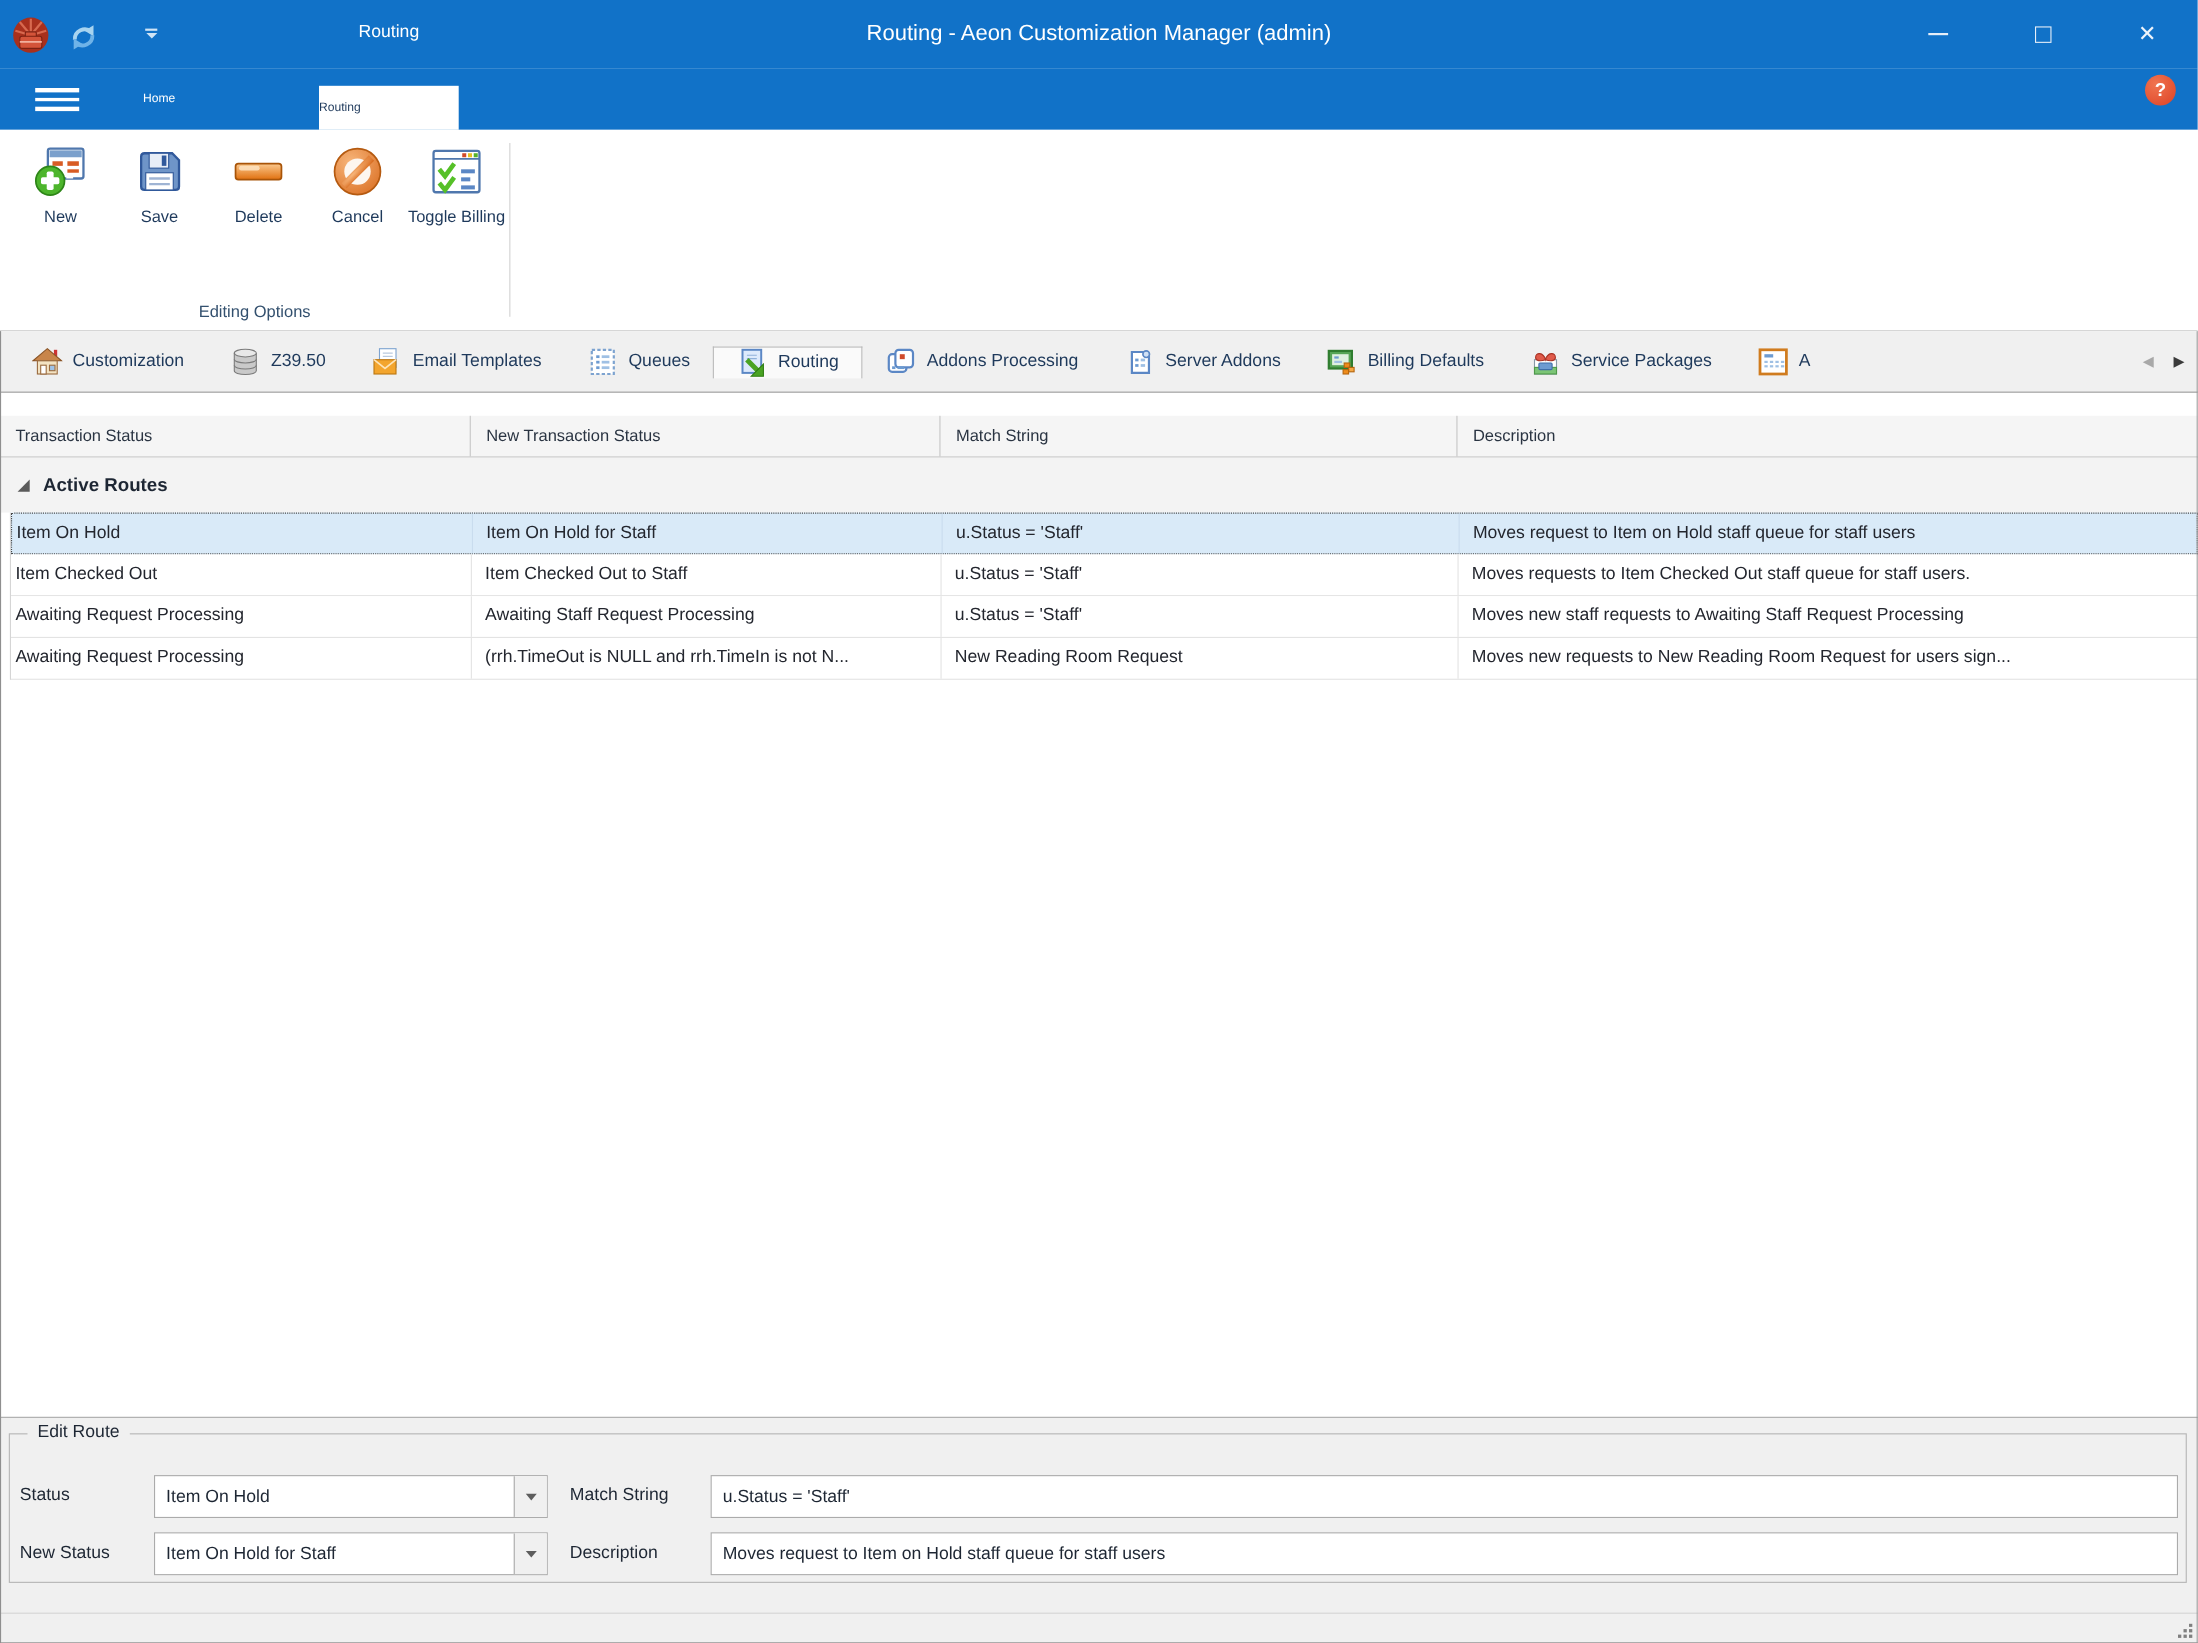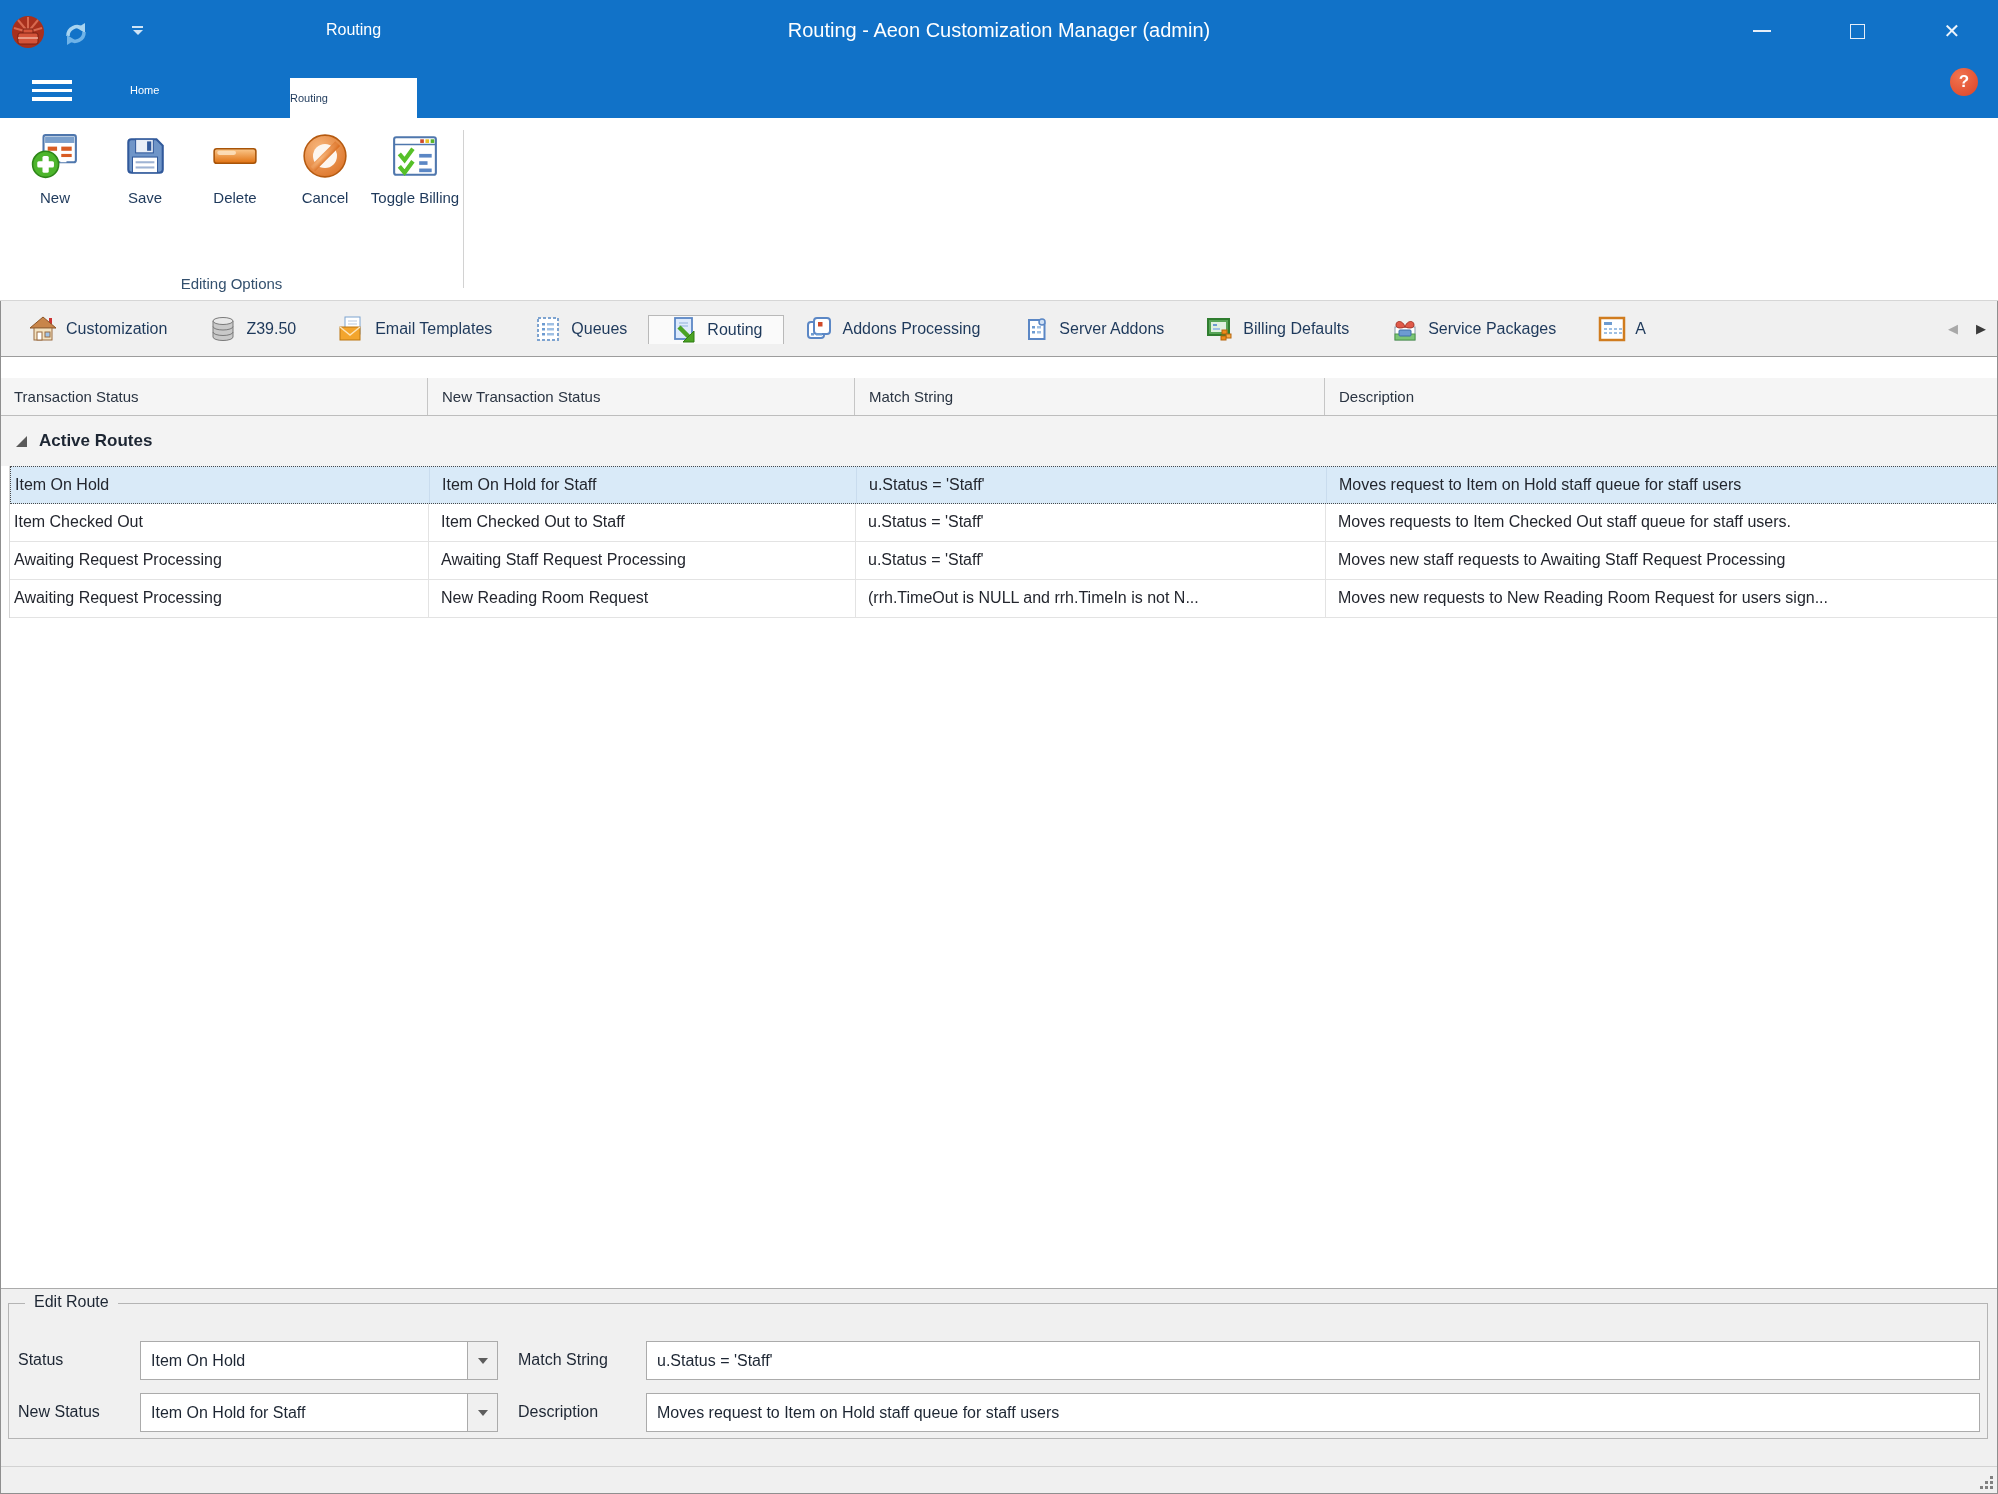--- a/index.html
+++ b/index.html
@@ -383,22 +383,22 @@
       <div class="gr-cell">Moves requests to Item Checked Out staff queue for staff users.</div>
     </div>
     <div class="grid-row">
       <div class="gr-cell">Awaiting Request Processing</div>
       <div class="gr-cell">Awaiting Staff Request Processing</div>
       <div class="gr-cell">u.Status = 'Staff'</div>
       <div class="gr-cell">Moves new staff requests to Awaiting Staff Request Processing</div>
     </div>
     <div class="grid-row">
       <div class="gr-cell">Awaiting Request Processing</div>
+      <div class="gr-cell">(rrh.TimeOut is NULL and rrh.TimeIn is not N...</div>
       <div class="gr-cell">New Reading Room Request</div>
-      <div class="gr-cell">(rrh.TimeOut is NULL and rrh.TimeIn is not N...</div>
       <div class="gr-cell">Moves new requests to New Reading Room Request for users sign...</div>
     </div>
   </div>
 </div>
 
 <div class="edit-panel">
   <div class="groupbox">
     <div class="groupbox-legend">Edit Route</div>
   </div>
   <div class="field-label" style="left:18px; top:58px;">Status</div>

